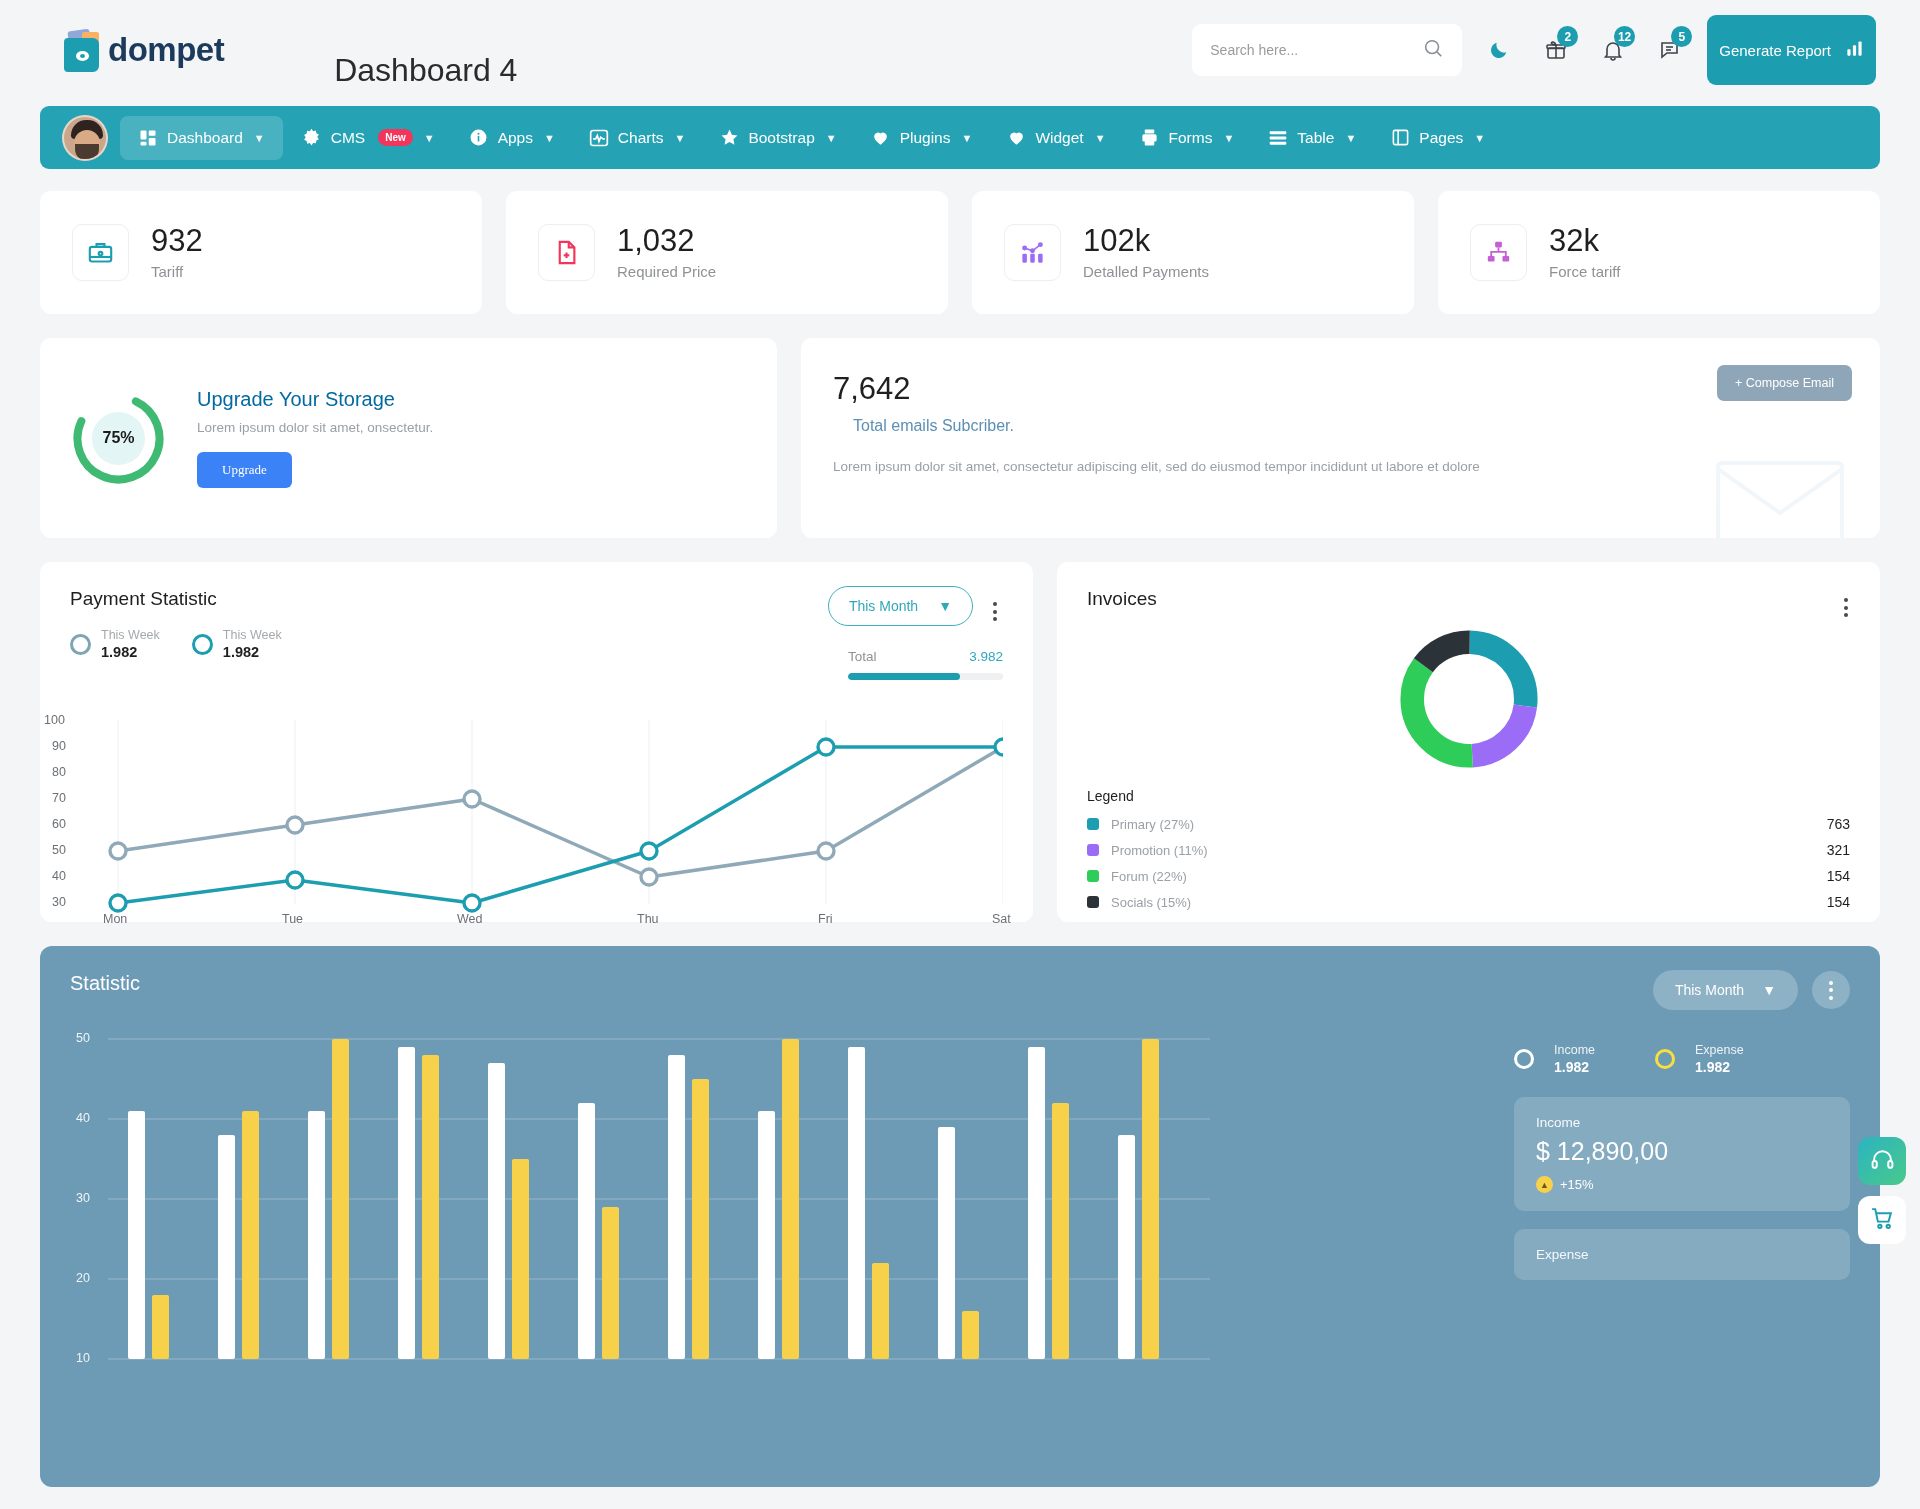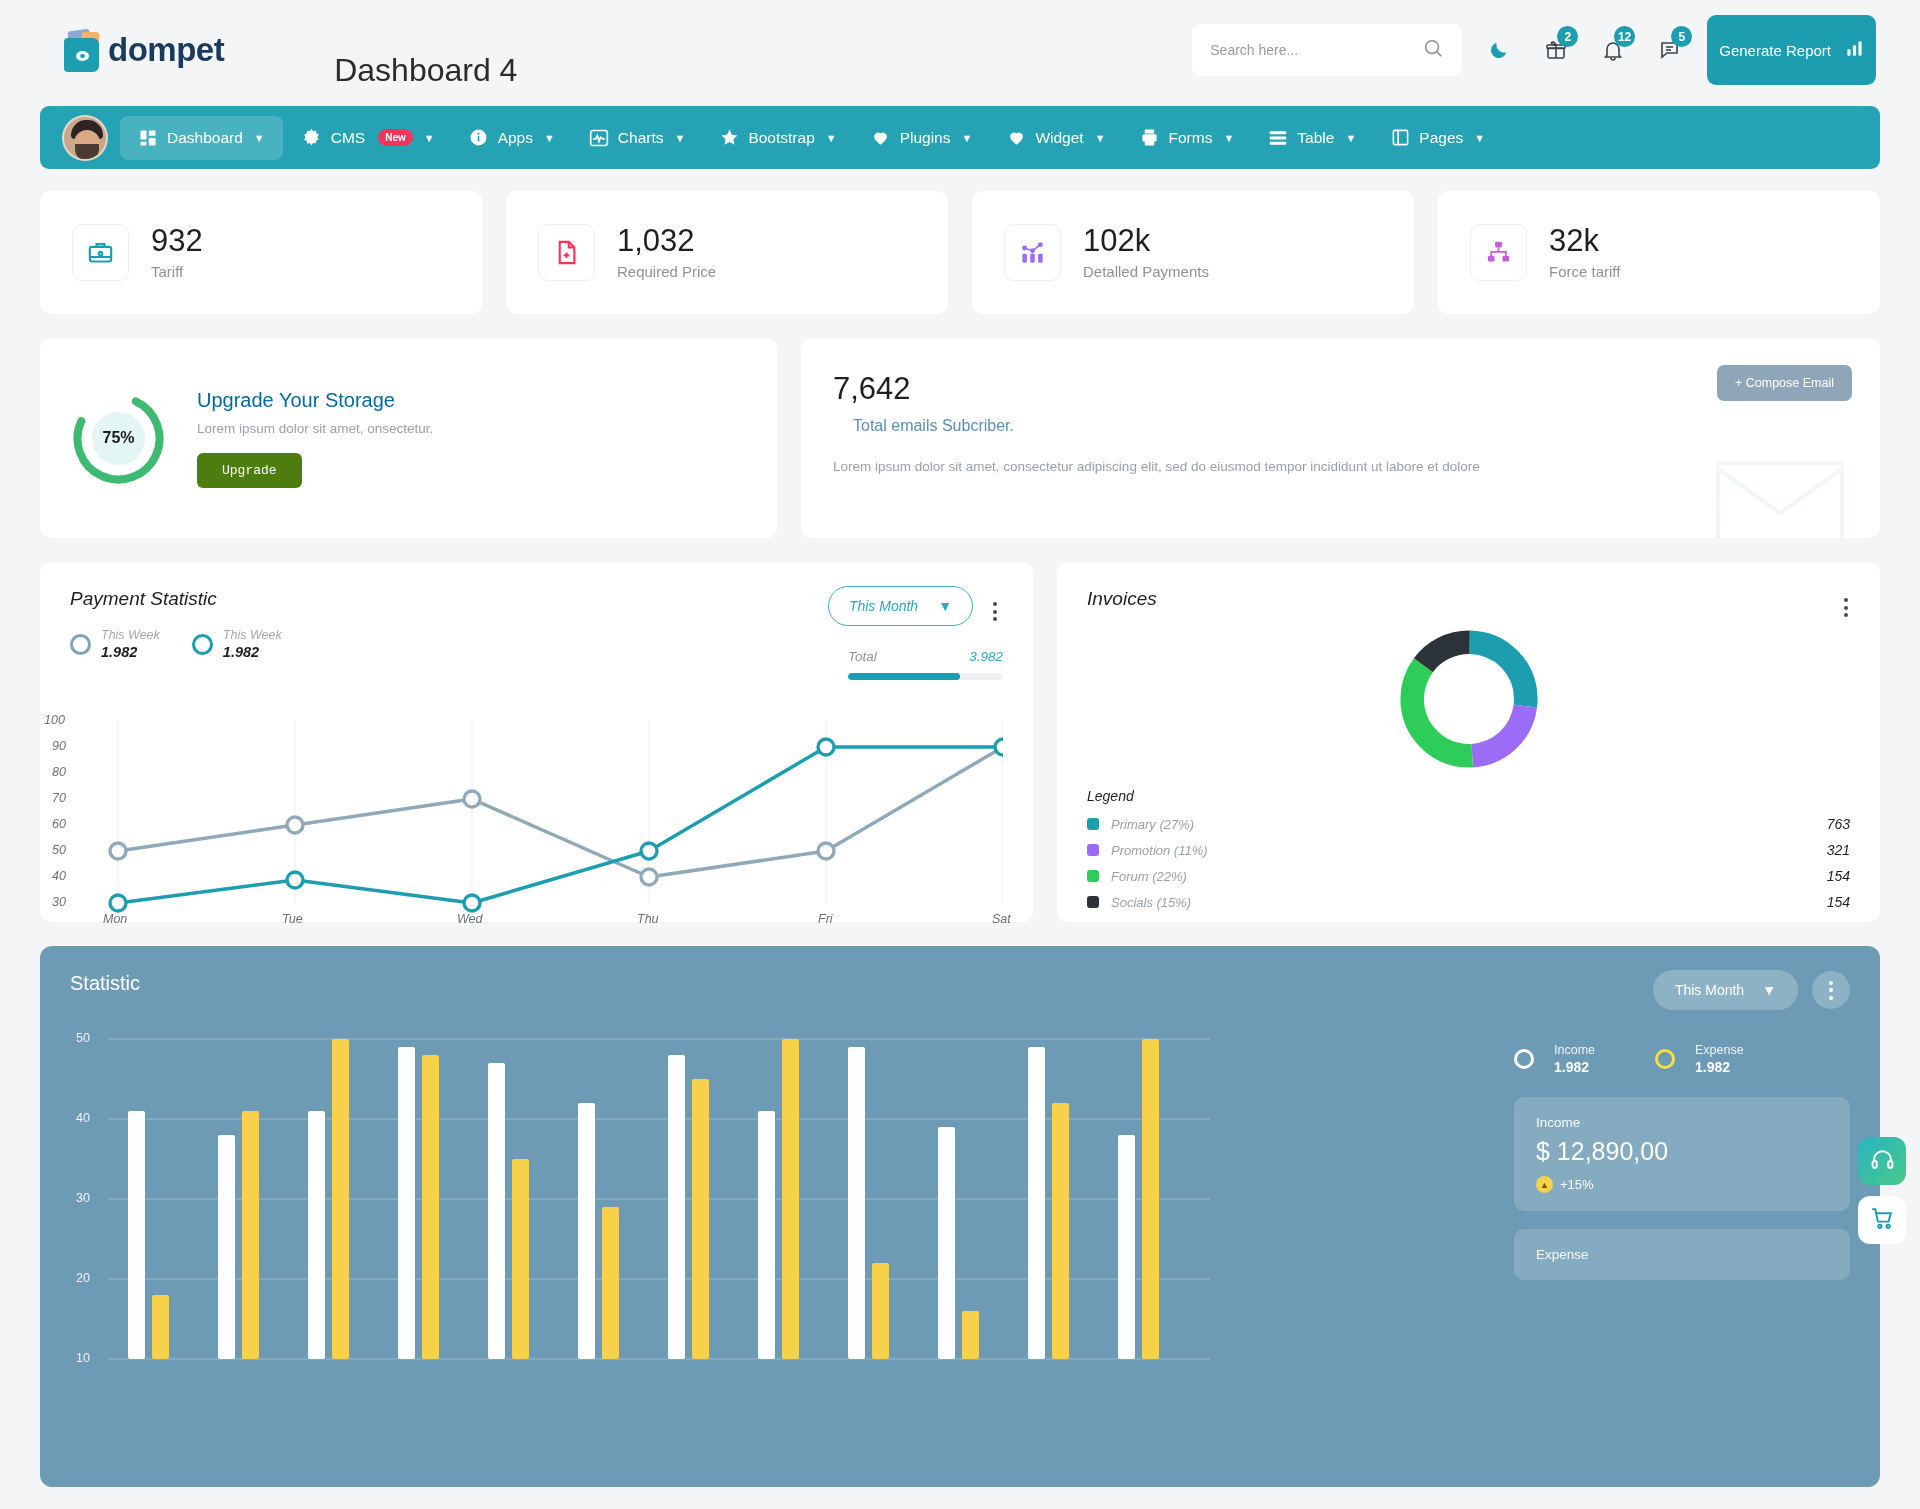--- a/index.html
+++ b/index.html
@@ -106,38 +106,38 @@
   .storage-card { width: 737px; height: 200px; display: flex; align-items: center; padding: 0 30px; gap: 30px; }
   .ring-wrap { position: relative; width: 97px; height: 97px; flex: none; }
   .ring-inner {
     position: absolute; left: 22px; top: 22px; width: 53px; height: 53px;
     background: #e4f5f6; border-radius: 50%; display: flex; align-items: center; justify-content: center;
     font-size: 16px; font-weight: 700; color: #1b1b1b;
   }
   .storage-title { font-size: 20px; color: #0369a1; }
   .storage-sub { font-size: 13.5px; color: #9aa0a6; margin-top: 9px; }
   .upgrade-btn {
-    margin-top: 17px; background: #4d7c0f; color: #fff; border: none;
+    margin-top: 17px; background: #3b82f6; color: #fff; border: none;
     padding: 10px 25px; border-radius: 6px; font-size: 13px; cursor: pointer;
-    font-family: Liberation Mono, monospace;
+    font-family: Liberation Serif, serif;
   }
 
   .email-card { flex: 1; height: 200px; position: relative; overflow: hidden; padding: 33px 32px; }
   .email-num { font-size: 31px; color: #1f1f1f; }
   .email-link { font-size: 16px; color: #5b8fb5; margin-top: 10px; margin-left: 20px; }
   .email-desc { font-size: 13.5px; color: #9aa0a6; margin-top: 24px; }
   .compose-btn {
     position: absolute; right: 28px; top: 27px; background: #8fa6b8; color: #fff;
     border: none; padding: 11px 18px; border-radius: 7px; font-size: 12.5px; cursor: pointer;
     font-family: "Liberation Sans", sans-serif;
   }
   .env-deco { position: absolute; right: 35px; bottom: -26px; opacity: .32; }
 
   
-  .chart-row { margin-top: 24px; display: flex; gap: 24px; font-style: italic; }
+  .chart-row { margin-top: 24px; display: flex; gap: 24px; }
   .pay-card { width: 993px; height: 360px; padding: 26px 30px 0 30px; position: relative; }
   .sec-title { font-size: 19px; color: #1f1f1f; }
   .legend-rings { display: flex; gap: 32px; margin-top: 18px; }
   .lr { display: flex; align-items: center; gap: 10px; }
   .lr .ring { width: 21px; height: 21px; border-radius: 50%; border: 3px solid #7fa4b5; }
   .lr .ring.teal { border-color: #1c9eb0; }
   .lr .t1 { font-size: 12.5px; color: #a4a9ad; }
   .lr .t2 { font-size: 14.5px; color: #1f1f1f; font-weight: 700; margin-top: 2px; }
 
   .pay-controls { position: absolute; right: 30px; top: 24px; display: flex; align-items: flex-start; gap: 14px; }

